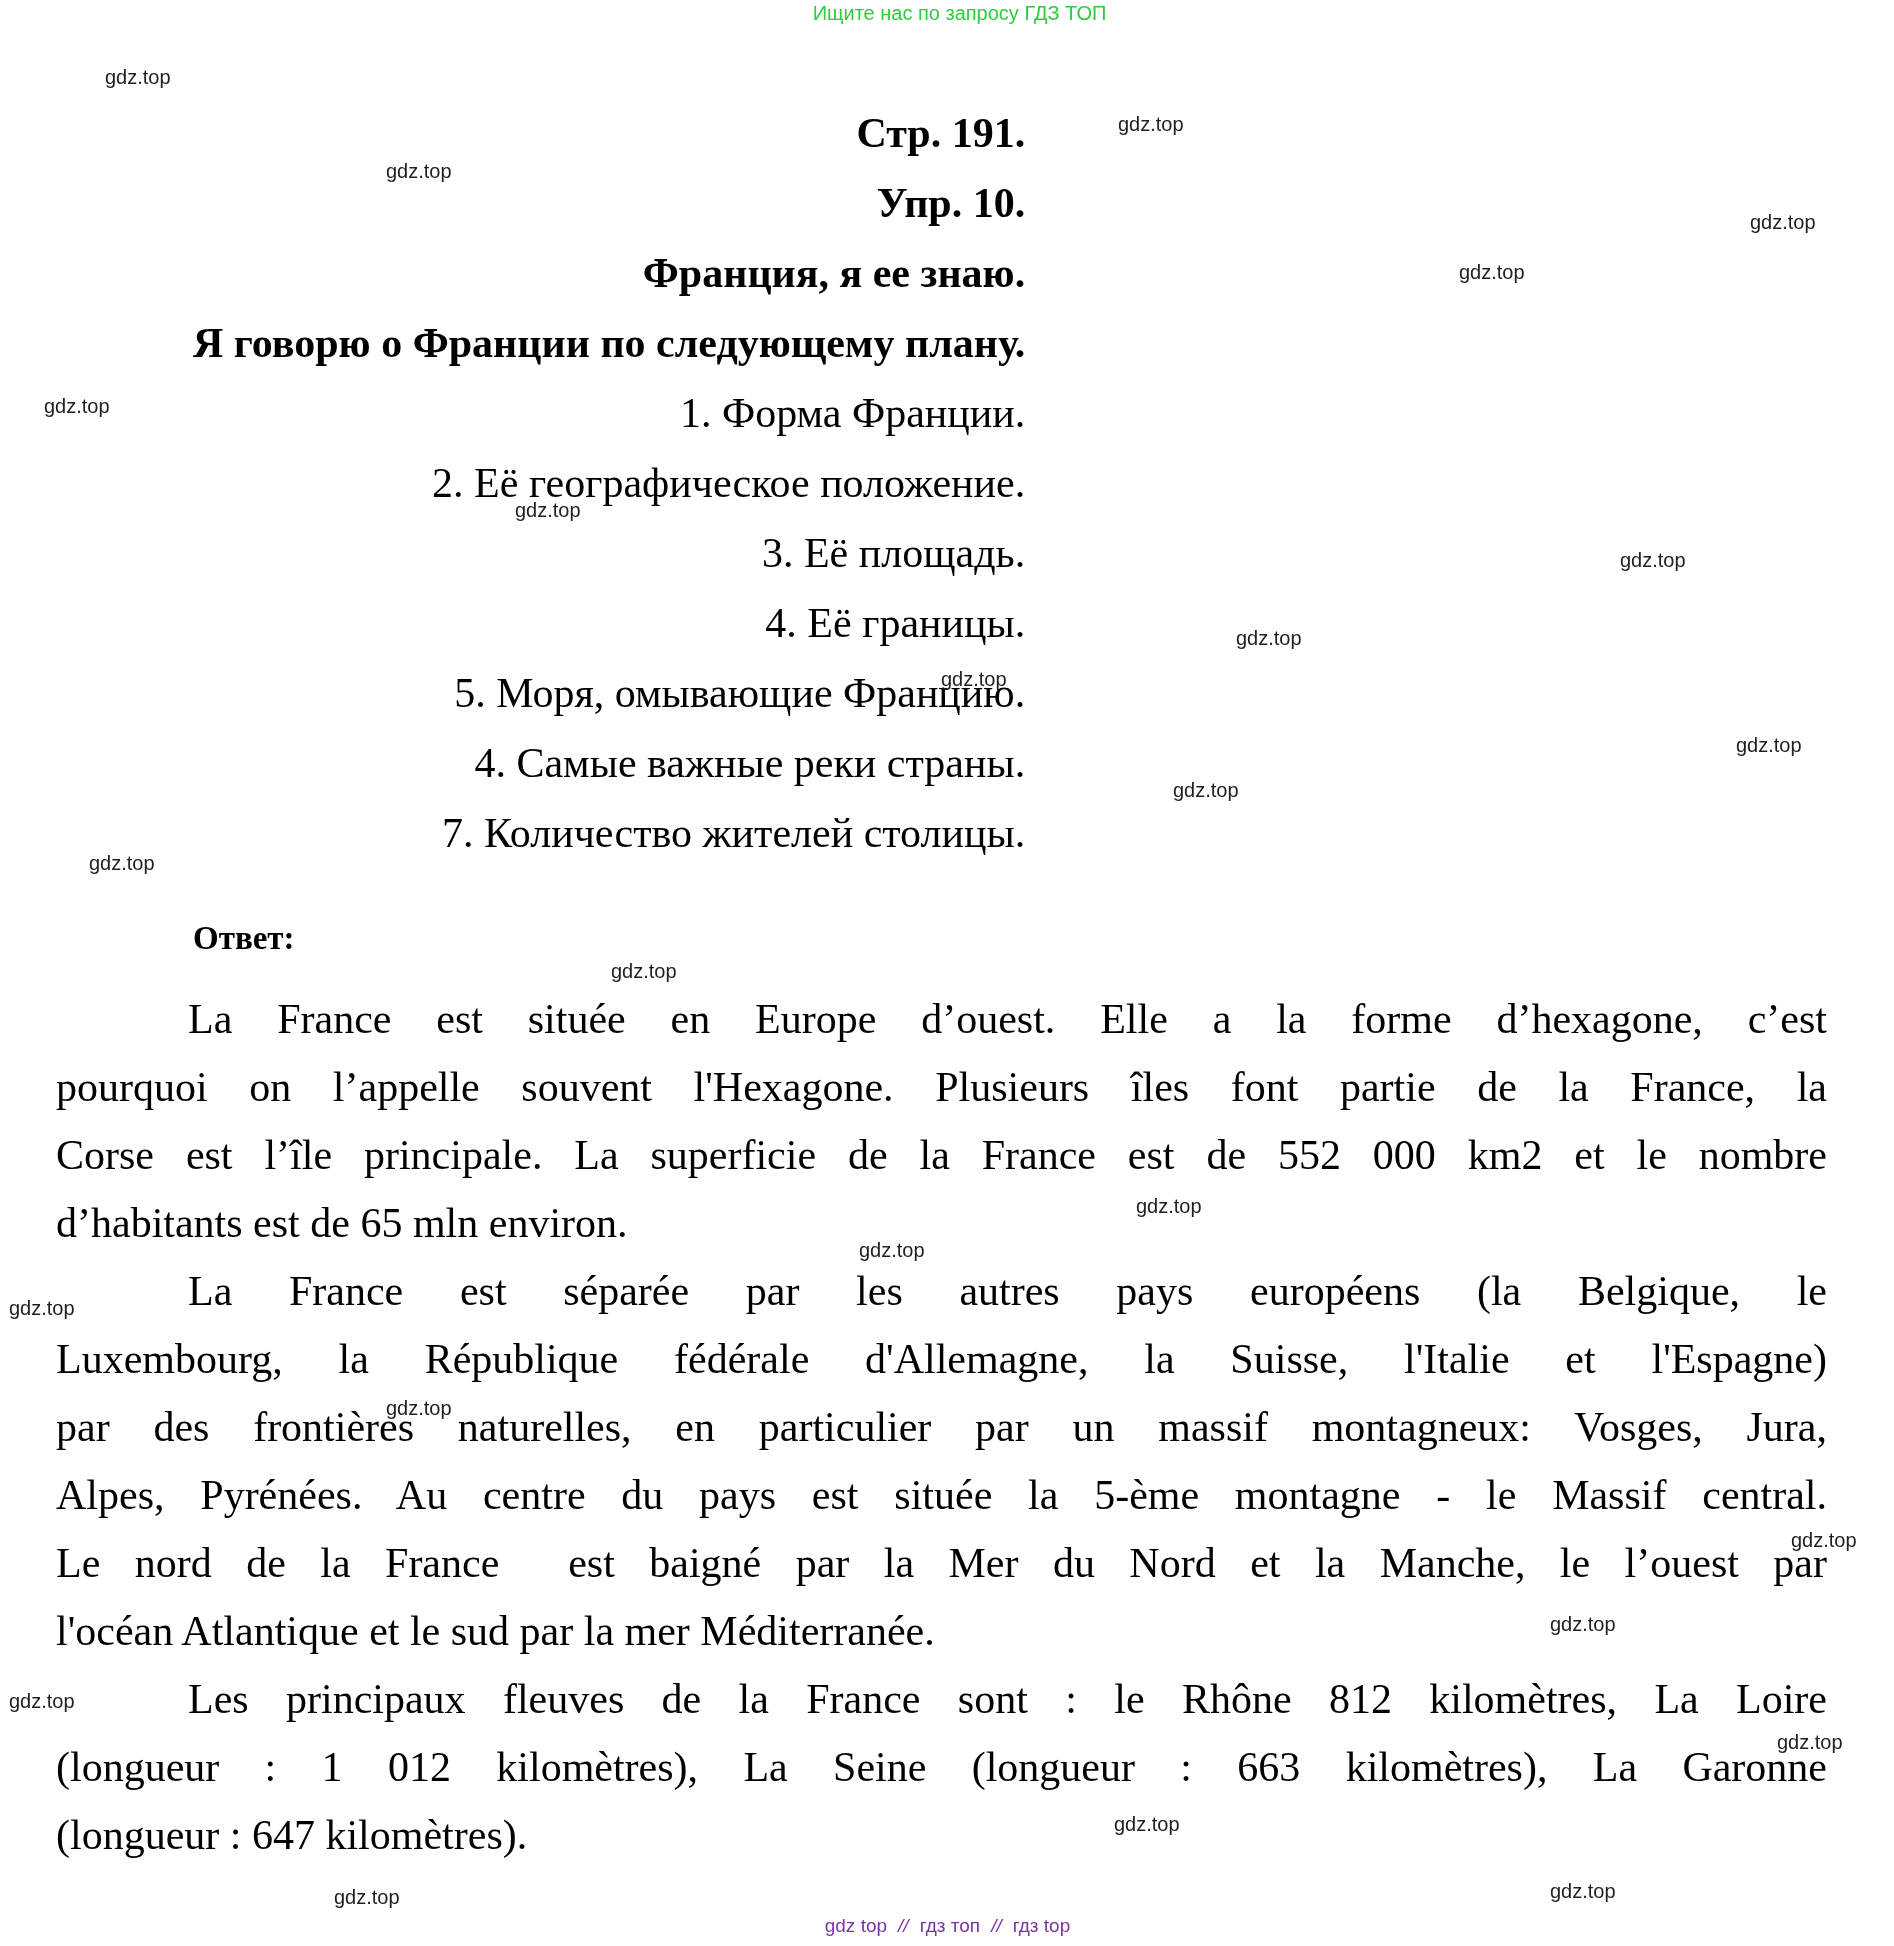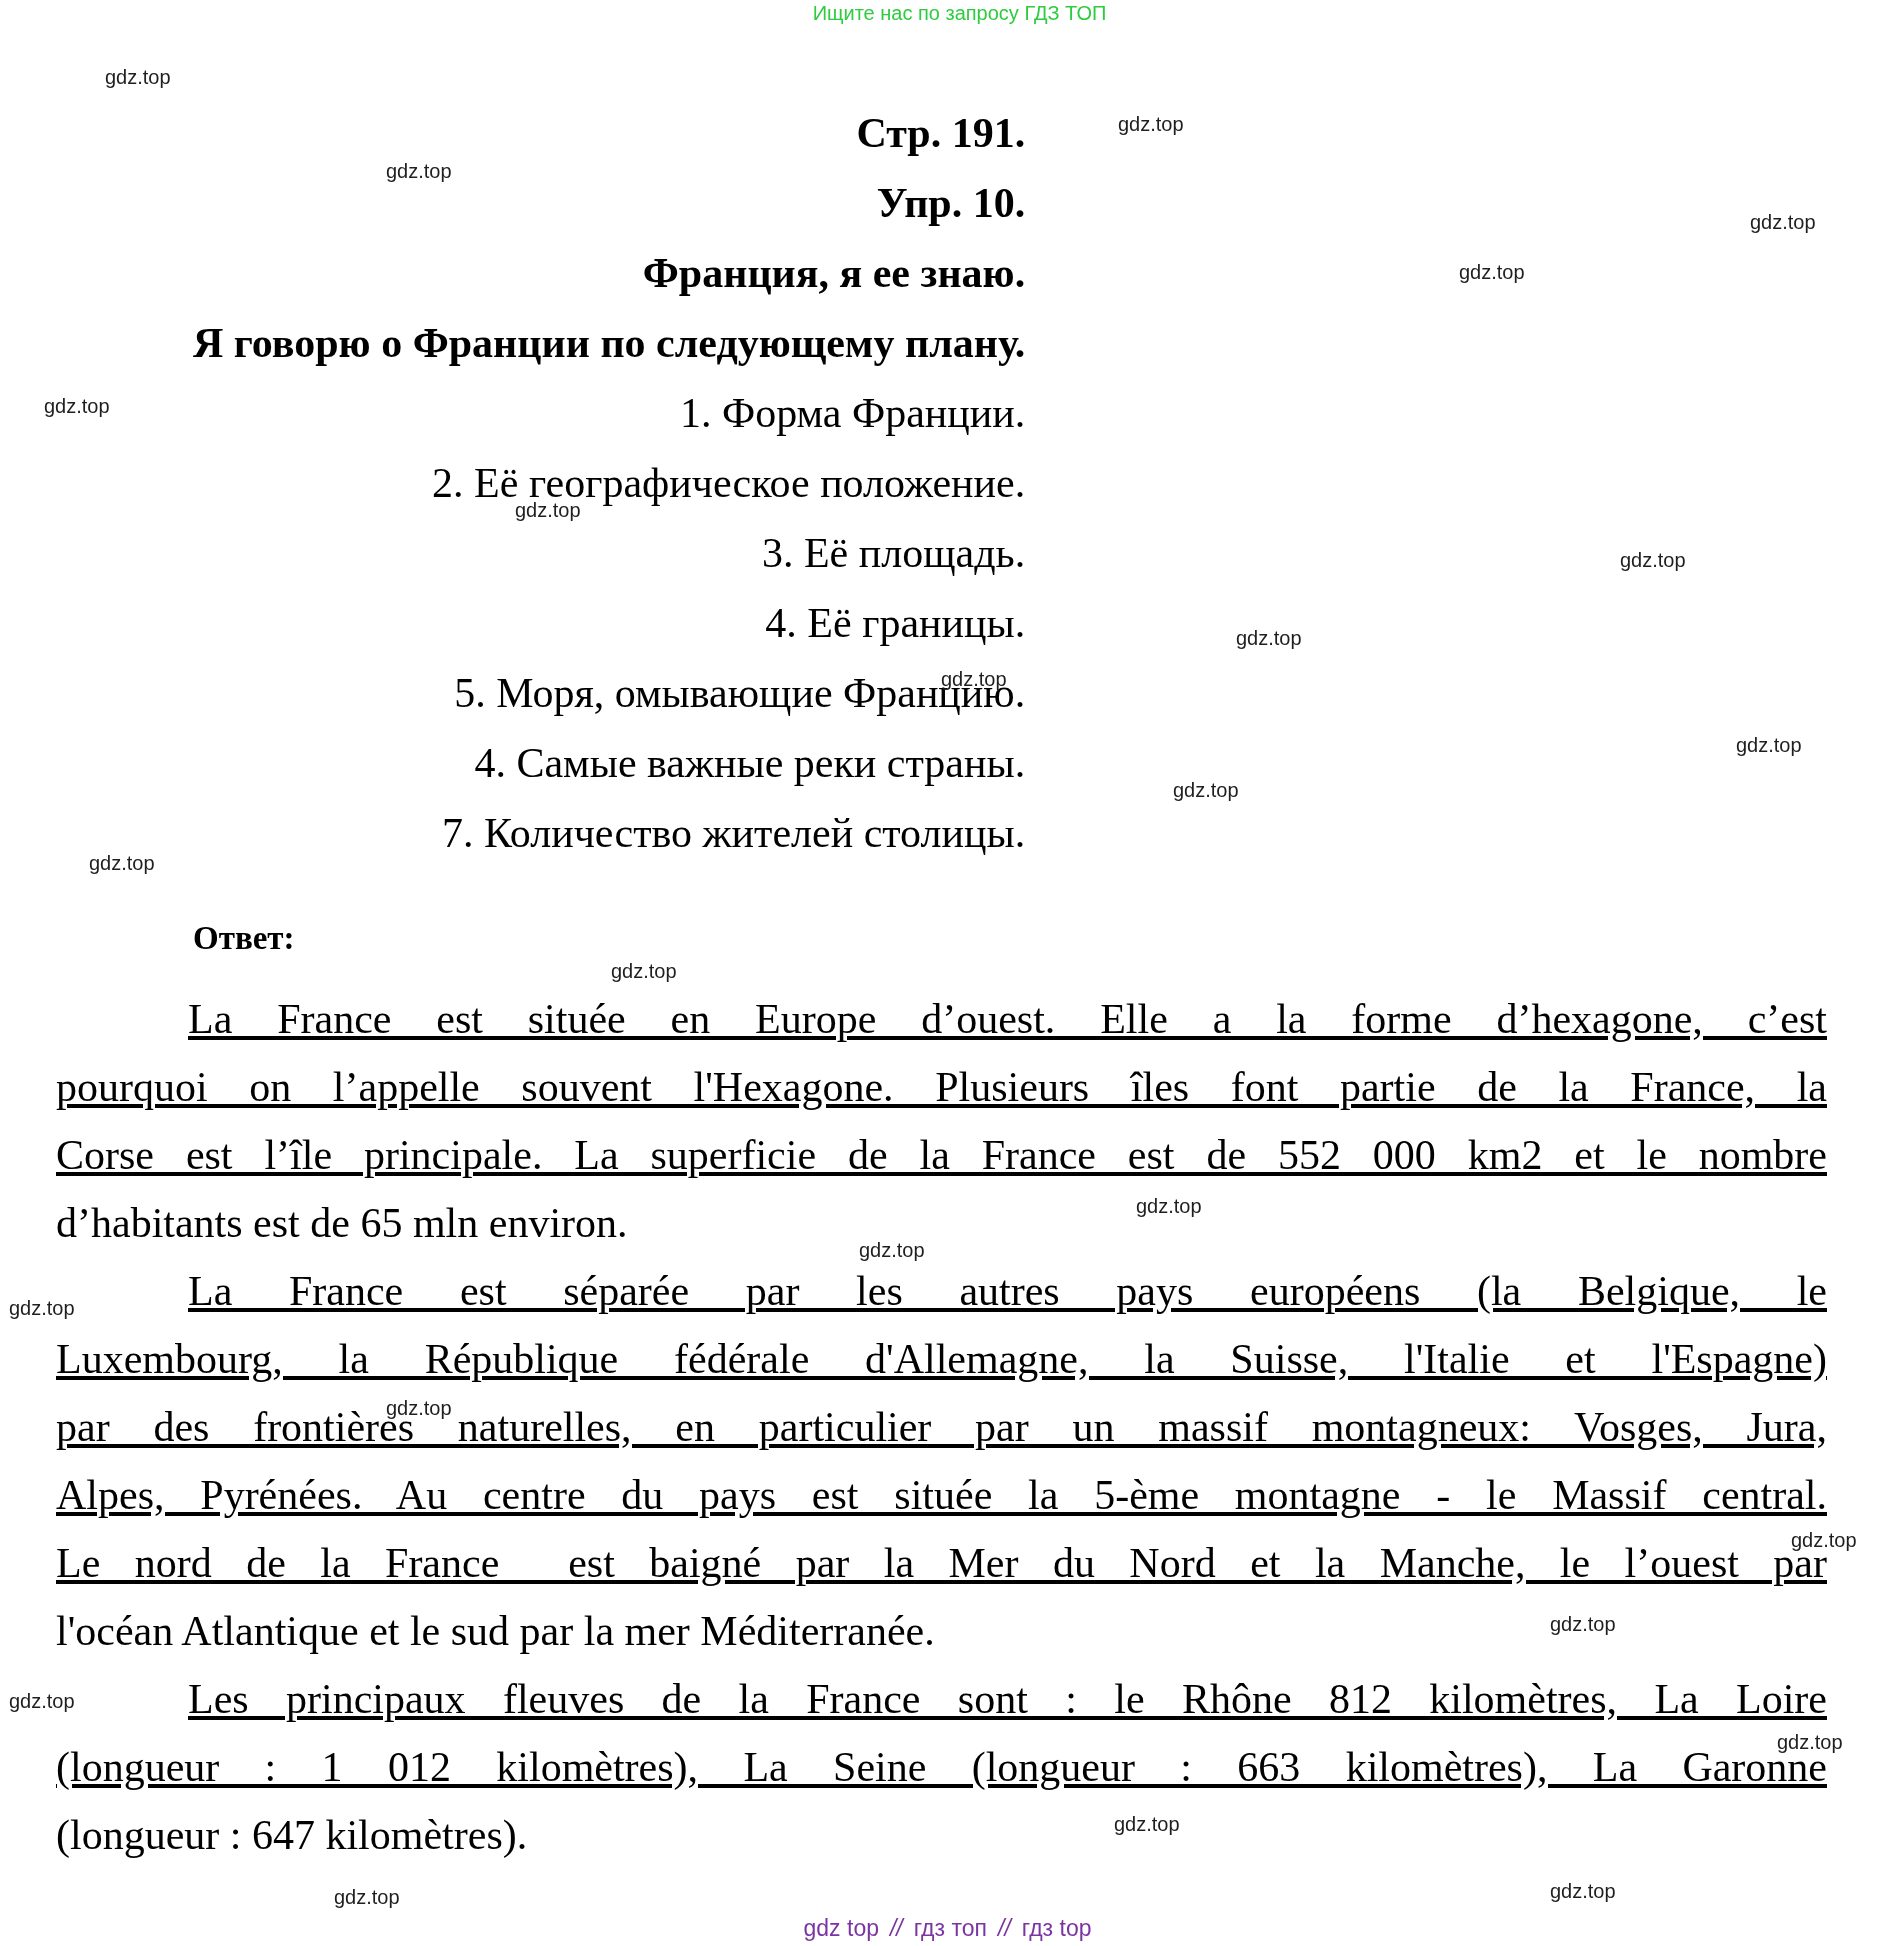--- a/index.html
+++ b/index.html
@@ -33,36 +33,36 @@
     position: absolute; left: 193px; top: 920px;
     font-size: 33px; font-weight: bold;
   }
   
   .paragraphs {
     position: absolute; left: 56px; top: 985px;
     width: 1771px;
     font-size: 42px; line-height: 68px;
   }
   .line { height: 68px; }
-  .just { text-align: justify; text-align-last: justify; text-decoration: underline; }
+  .just { text-align: justify; text-align-last: justify; }
   .indent { padding-left: 132px; }
   
   .wm {
     position: absolute;
     font-family: "Liberation Sans", sans-serif;
     font-size: 20px; line-height: 31px;
     color: #1f1f1f;
     white-space: nowrap;
   }
   
   .footer {
     position: absolute; left: 0; top: 1915px; width: 100%;
     text-align: center;
     font-family: "Liberation Sans", sans-serif;
-    font-size: 23px;
+    font-size: 19px;
     color: #7b34a3;
   }
   .flink { margin: 0 5.5px; }
   .fsep { font-style: italic; margin: 0 5.5px; }
 </style>
 </head>
 <body>
 
 <div class="top-link">Ищите нас по запросу ГДЗ ТОП</div>
 

